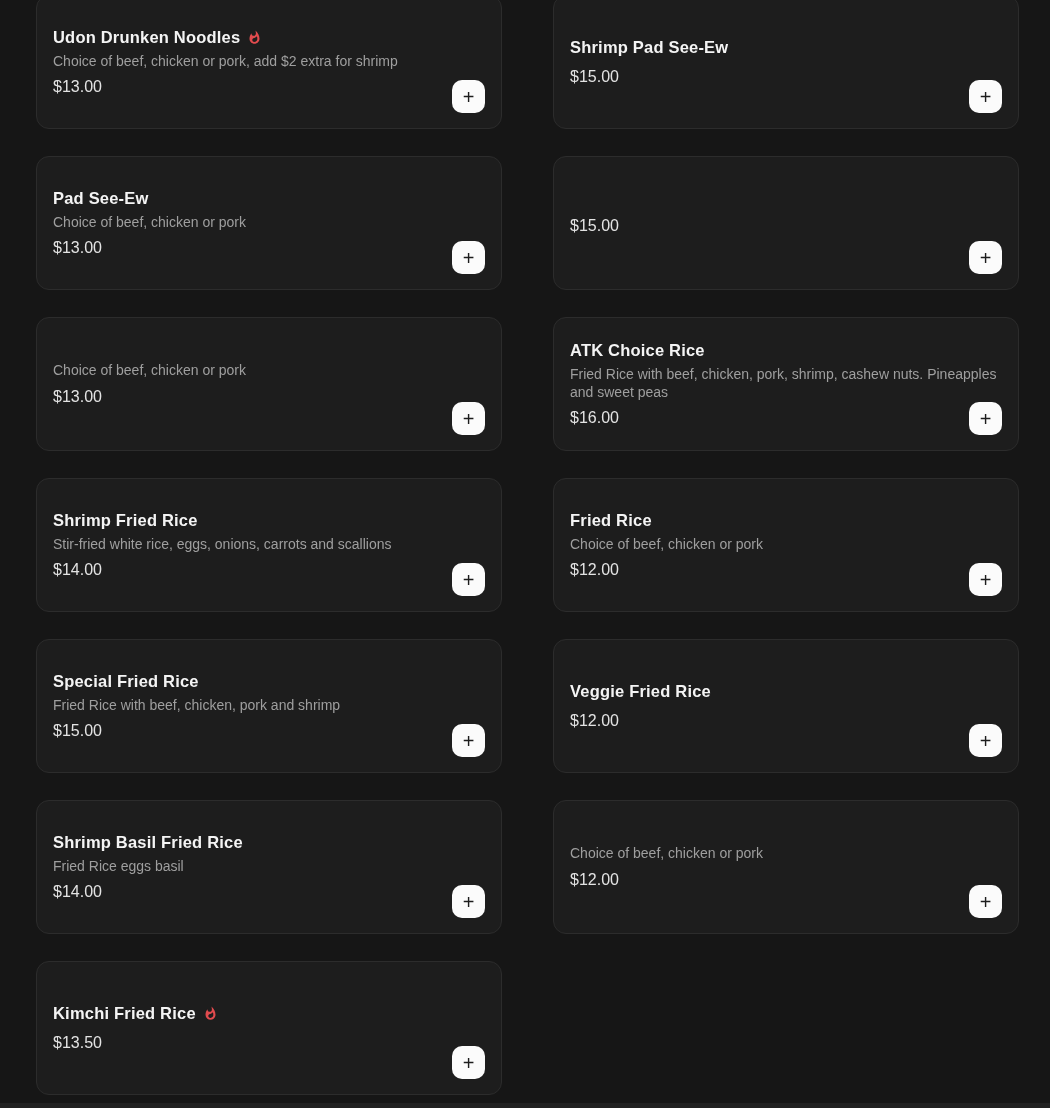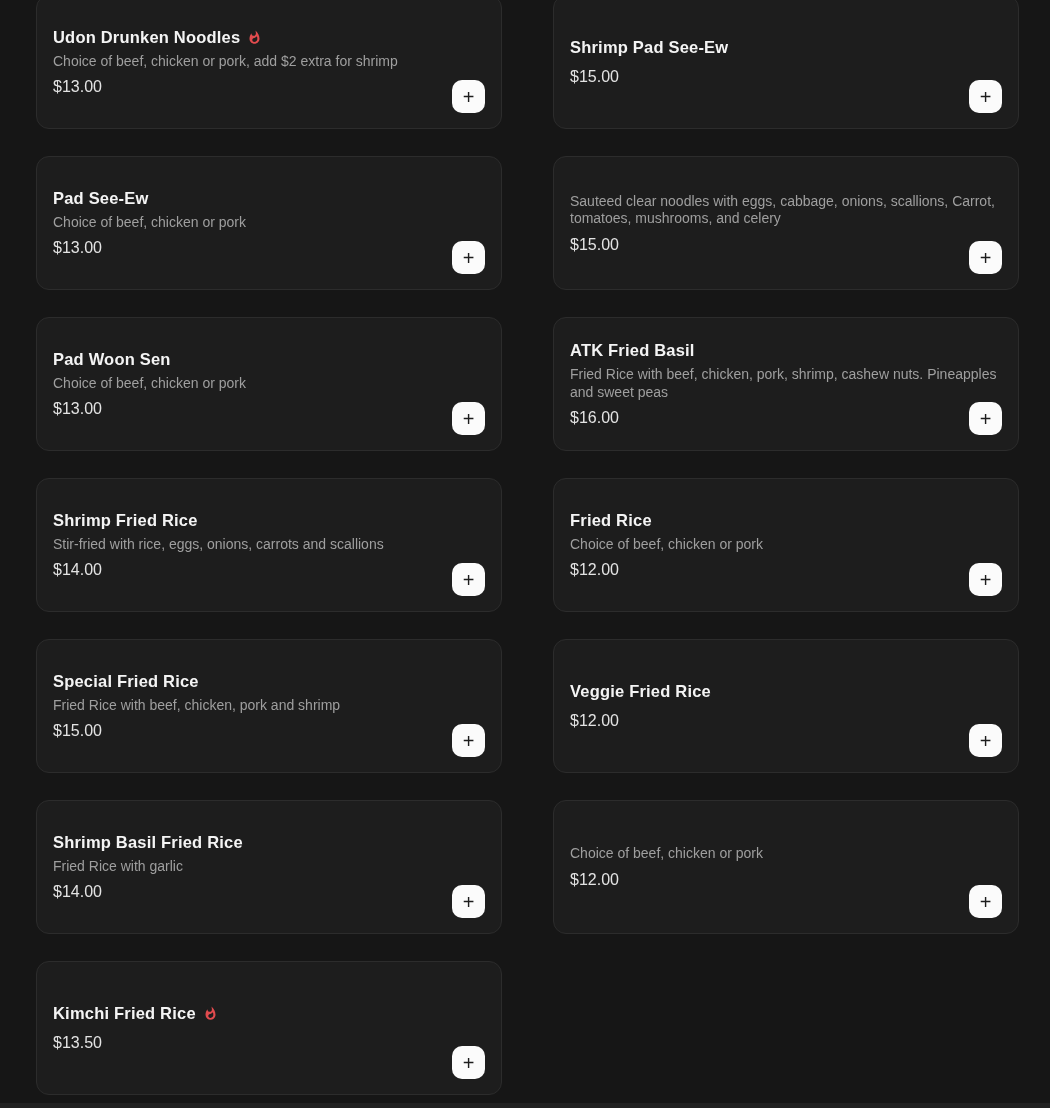--- a/index.html
+++ b/index.html
@@ -128,57 +128,52 @@
 
     </div>
     <p class="desc">Choice of beef, chicken or pork</p>
     <div class="price">$13.00</div>
     <button class="add">
       <span>+</span>
     </button>
   </article>
 
   <article class="card">
-    <p class="desc">Sauteed clear noodles with eggs, cabbage, onions, scallions, Carrot, tomatoes, mushrooms, and celery</p>
     <div class="price">$15.00</div>
     <button class="add">
       <span>+</span>
     </button>
   </article>
 
   <article class="card">
-    <div class="title-row">
-      <span class="title">Pad Woon Sen</span>
-
-    </div>
     <p class="desc">Choice of beef, chicken or pork</p>
     <div class="price">$13.00</div>
     <button class="add">
       <span>+</span>
     </button>
   </article>
 
   <article class="card">
     <div class="title-row">
-      <span class="title">ATK Fried Basil</span>
+      <span class="title">ATK Choice Rice</span>
 
     </div>
     <p class="desc">Fried Rice with beef, chicken, pork, shrimp, cashew nuts. Pineapples and sweet peas</p>
     <div class="price">$16.00</div>
     <button class="add">
       <span>+</span>
     </button>
   </article>
 
   <article class="card">
     <div class="title-row">
       <span class="title">Shrimp Fried Rice</span>
 
     </div>
-    <p class="desc">Stir-fried with rice, eggs, onions, carrots and scallions</p>
+    <p class="desc">Stir-fried white rice, eggs, onions, carrots and scallions</p>
     <div class="price">$14.00</div>
     <button class="add">
       <span>+</span>
     </button>
   </article>
 
   <article class="card">
     <div class="title-row">
       <span class="title">Fried Rice</span>
 
@@ -211,21 +206,21 @@
     <button class="add">
       <span>+</span>
     </button>
   </article>
 
   <article class="card">
     <div class="title-row">
       <span class="title">Shrimp Basil Fried Rice</span>
 
     </div>
-    <p class="desc">Fried Rice with garlic</p>
+    <p class="desc">Fried Rice eggs basil</p>
     <div class="price">$14.00</div>
     <button class="add">
       <span>+</span>
     </button>
   </article>
 
   <article class="card">
     <p class="desc">Choice of beef, chicken or pork</p>
     <div class="price">$12.00</div>
     <button class="add">

